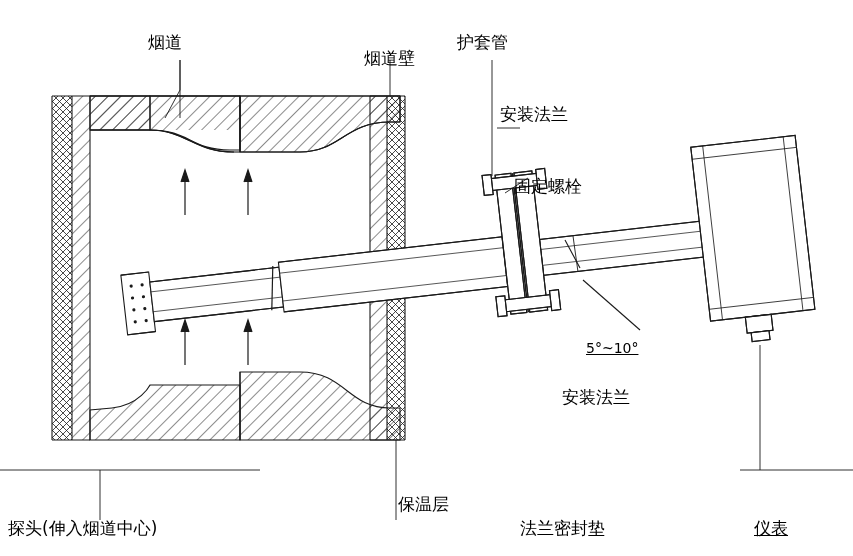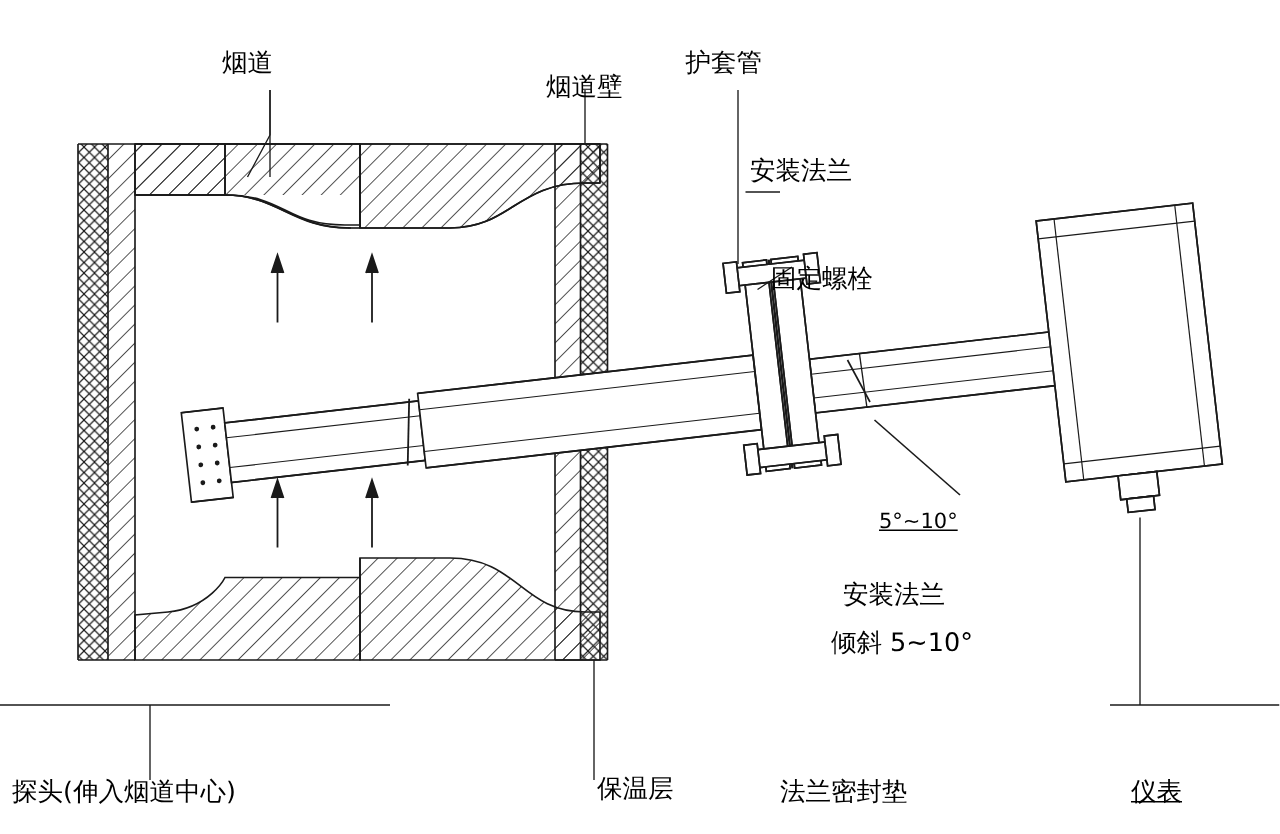--- a/index.html
+++ b/index.html
@@ -223,23 +223,22 @@
   <div class="lbl" style="left:457px; top:32px;">护套管</div>
 
   <div class="lbl" style="left:500px; top:104px;">安装法兰</div>
 
   <div class="lbl" style="left:514px; top:176px;">固定螺栓</div>
 
   <div class="lbl angle" style="left:586px; top:340px;">5°~10°</div>
 
   <div class="lbl" style="left:562px; top:387px;">安装法兰</div>
 
-  <div class="lbl" style="left:554px; top:419px;">倾斜 5~10°</div>
 
   <div class="lbl" style="left:8px; top:518px;">探头(伸入烟道中心)</div>
 
-  <div class="lbl" style="left:398px; top:516px;">保温层</div>
+  <div class="lbl" style="left:398px; top:494px;">保温层</div>
 
   <div class="lbl" style="left:520px; top:518px;">法兰密封垫</div>
 
   <div class="lbl" style="left:754px; top:518px;text-decoration:underline;">仪表</div>
 
 </div>
 
 </body></html>

